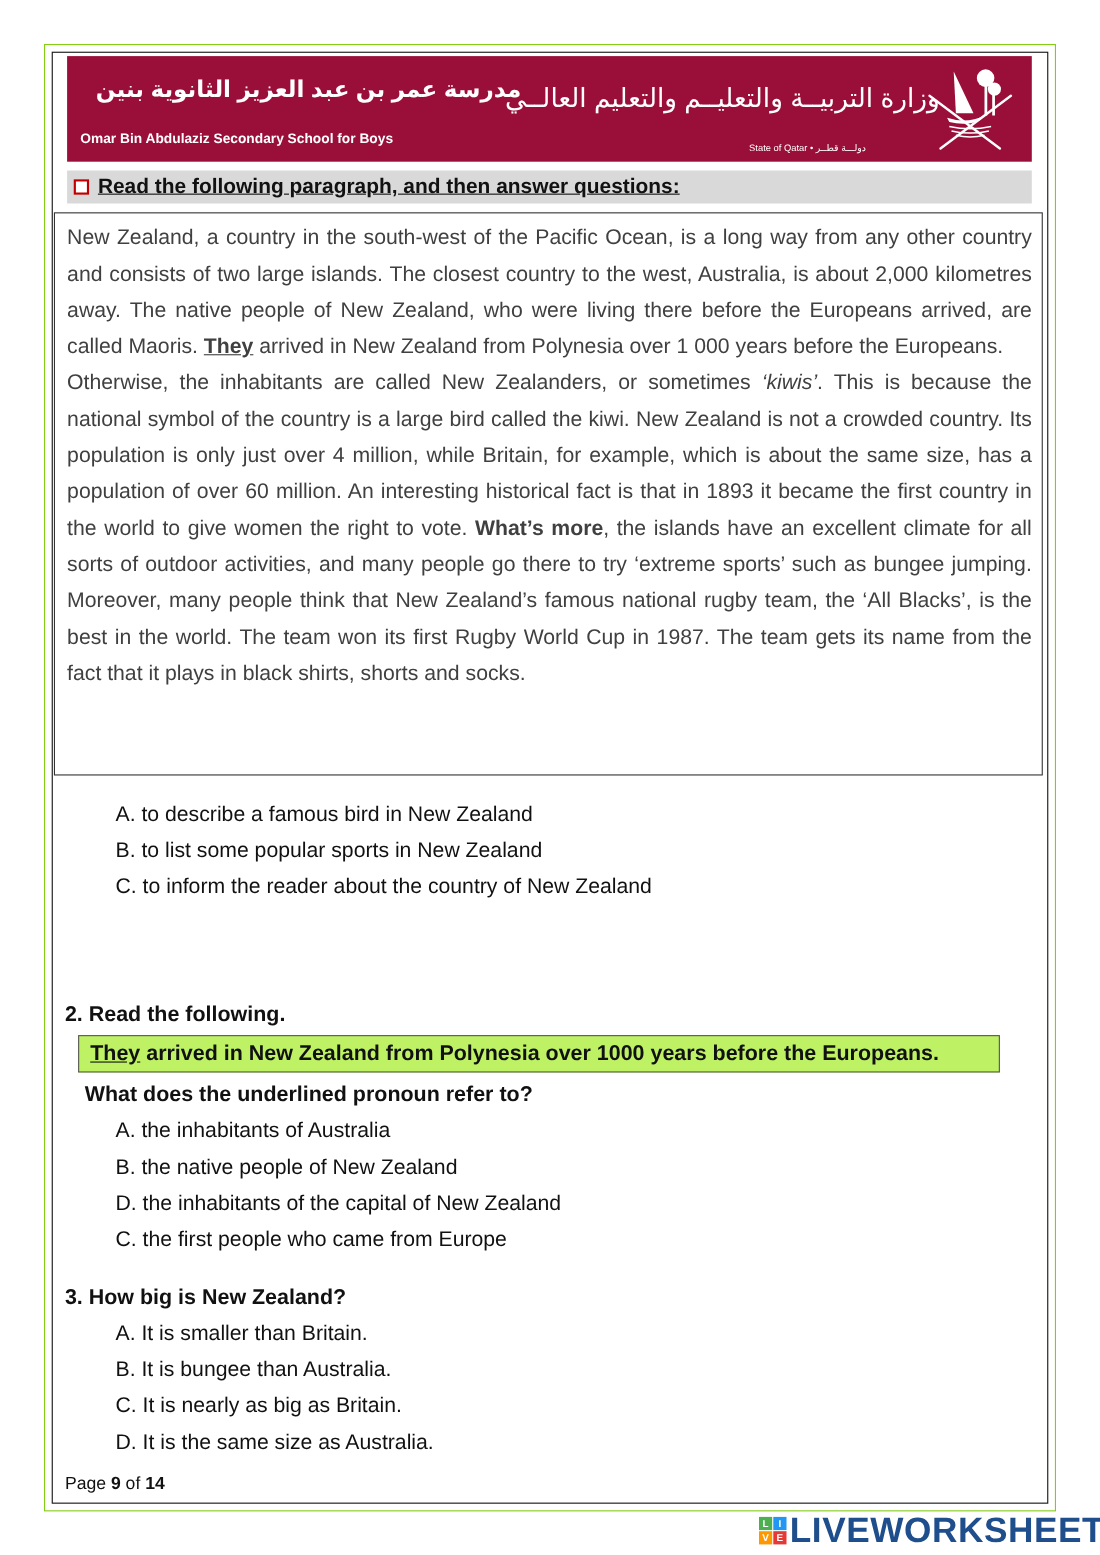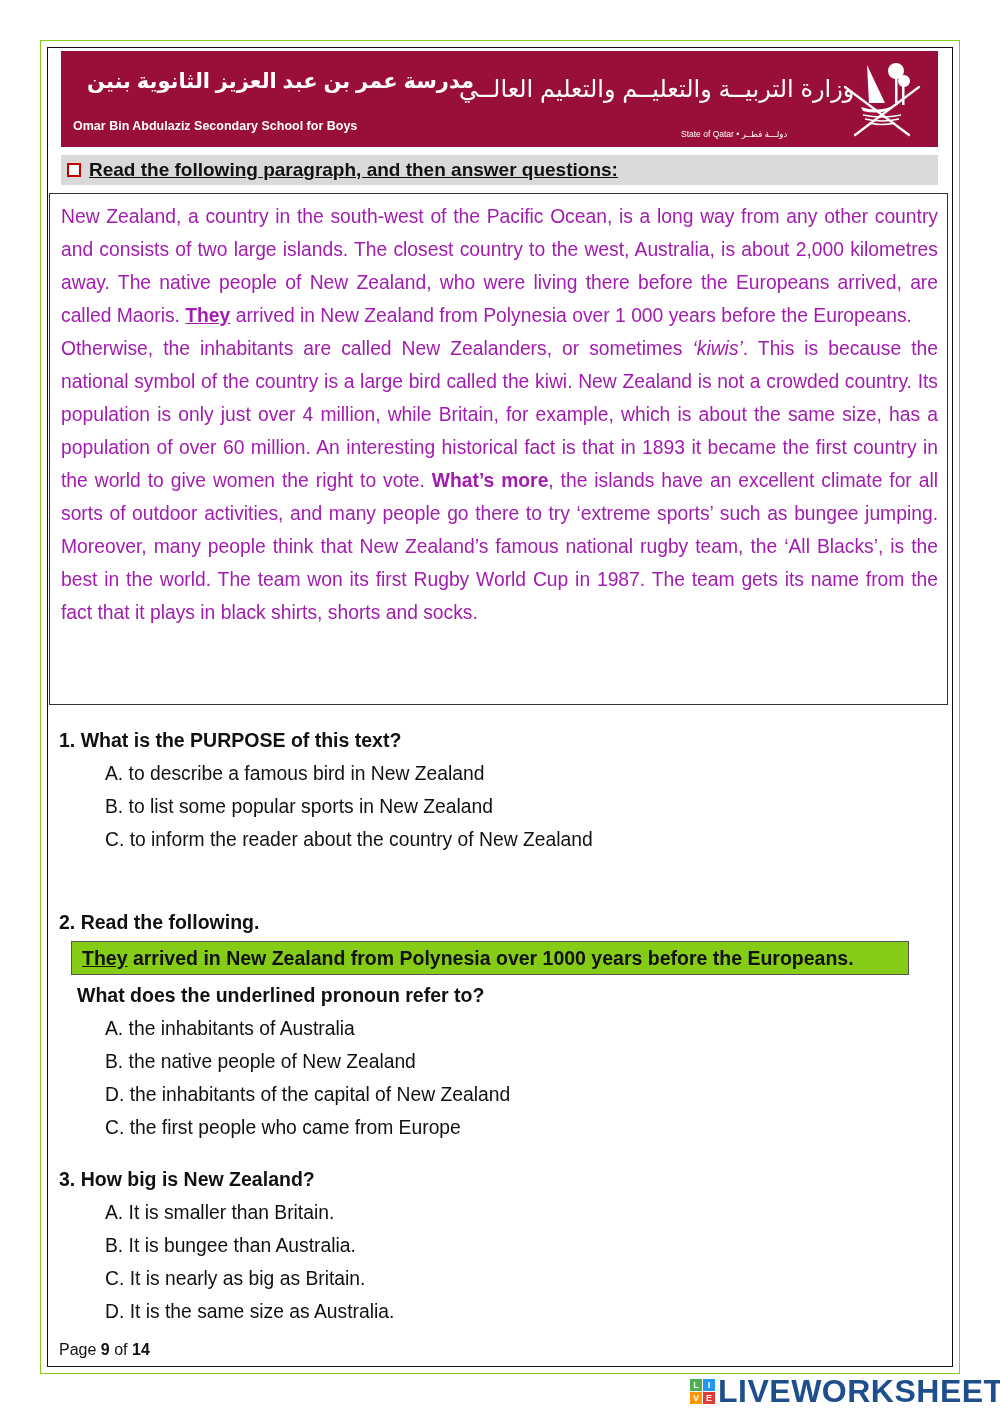--- a/index.html
+++ b/index.html
@@ -44,35 +44,35 @@
     width: 14px; height: 14px; border: 2.5px solid #c00000; margin-right: 8px; margin-left: 2px;
     background: #fff;
   }
   .instruction-bar .instruction-text {
     font-size: 19px; font-weight: bold; text-decoration: underline; color: #111;
   }
 
   .passage {
     position: absolute; left: 8px; top: 152px; width: 899px; height: 512px;
     border: 1px solid #333; padding: 6px 9px 0 11px;
-    font-size: 19.3px; line-height: 33px; text-align: justify; color: #a21caf;
+    font-size: 19.3px; line-height: 33px; text-align: justify; color: #404040;
   }
   .passage p { margin: 0; }
   .passage .ul-bold { font-weight: bold; text-decoration: underline; }
   .passage .bold { font-weight: bold; }
   .passage .ital { font-style: italic; }
 
   .question { position: absolute; left: 18px; }
   .q-title { font-size: 19.5px; font-weight: bold; line-height: 33px; }
   .q-option { font-size: 19.3px; line-height: 33px; padding-left: 46px; }
   .q-sub { font-size: 19.5px; font-weight: bold; line-height: 33px; padding-left: 18px; }
 
   .quote-box {
     margin: 2px 0 4px 12px; width: 838px; height: 34px;
-    border: 1px solid #555; background: #84cc16;
+    border: 1px solid #555; background: #bef264;
     font-size: 19.5px; font-weight: bold; line-height: 32px; padding-left: 10px;
   }
   .quote-box .u { text-decoration: underline; }
 
   .page-num { position: absolute; left: 18px; top: 1300px; font-size: 16px; }
   .page-num b { font-weight: bold; }
 
   .lw-logo {
     position: absolute; left: 690px; top: 1374px; height: 34px; display: flex; align-items: center;
   }
@@ -115,21 +115,20 @@
     <span class="box-icon"></span>
     <span class="instruction-text">Read the following paragraph, and then answer questions:</span>
   </div>
 
   <div class="passage">
     <p><span>New Zealand, a country in the south-west of the Pacific Ocean, is a long way from any other country and consists of two large islands. The closest country to the west, Australia, is about 2,000 kilometres away. The native people of New Zealand, who were living there before the Europeans arrived, are called Maoris. </span><span class="ul-bold">They</span><span> arrived in New Zealand from Polynesia over 1 000 years before the Europeans.</span></p>
     <p><span>Otherwise, the inhabitants are called New Zealanders, or sometimes </span><span class="ital">‘kiwis’</span><span>. This is because the national symbol of the country is a large bird called the kiwi. New Zealand is not a crowded country. Its population is only just over 4 million, while Britain, for example, which is about the same size, has a population of over 60 million. An interesting historical fact is that in 1893 it became the first country in the world to give women the right to vote. </span><span class="bold">What’s more</span><span>, the islands have an excellent climate for all sorts of outdoor activities, and many people go there to try ‘extreme sports’ such as bungee jumping. Moreover, many people think that New Zealand’s famous national rugby team, the ‘All Blacks’, is the best in the world. The team won its first Rugby World Cup in 1987. The team gets its name from the fact that it plays in black shirts, shorts and socks.</span></p>
   </div>
 
   <div class="question" style="top:683px;">
-    <div class="q-title">1. What is the PURPOSE of this text?</div>
     <div class="q-option">A. to describe a famous bird in New Zealand</div>
     <div class="q-option">B. to list some popular sports in New Zealand</div>
     <div class="q-option">C. to inform the reader about the country of New Zealand</div>
   </div>
 
   <div class="question" style="top:865px;">
     <div class="q-title">2. Read the following.</div>
     <div class="quote-box"><span class="u">They</span><span> arrived in New Zealand from Polynesia over 1000 years before the Europeans.</span></div>
     <div class="q-sub">What does the underlined pronoun refer to?</div>
     <div class="q-option">A. the inhabitants of Australia</div>

